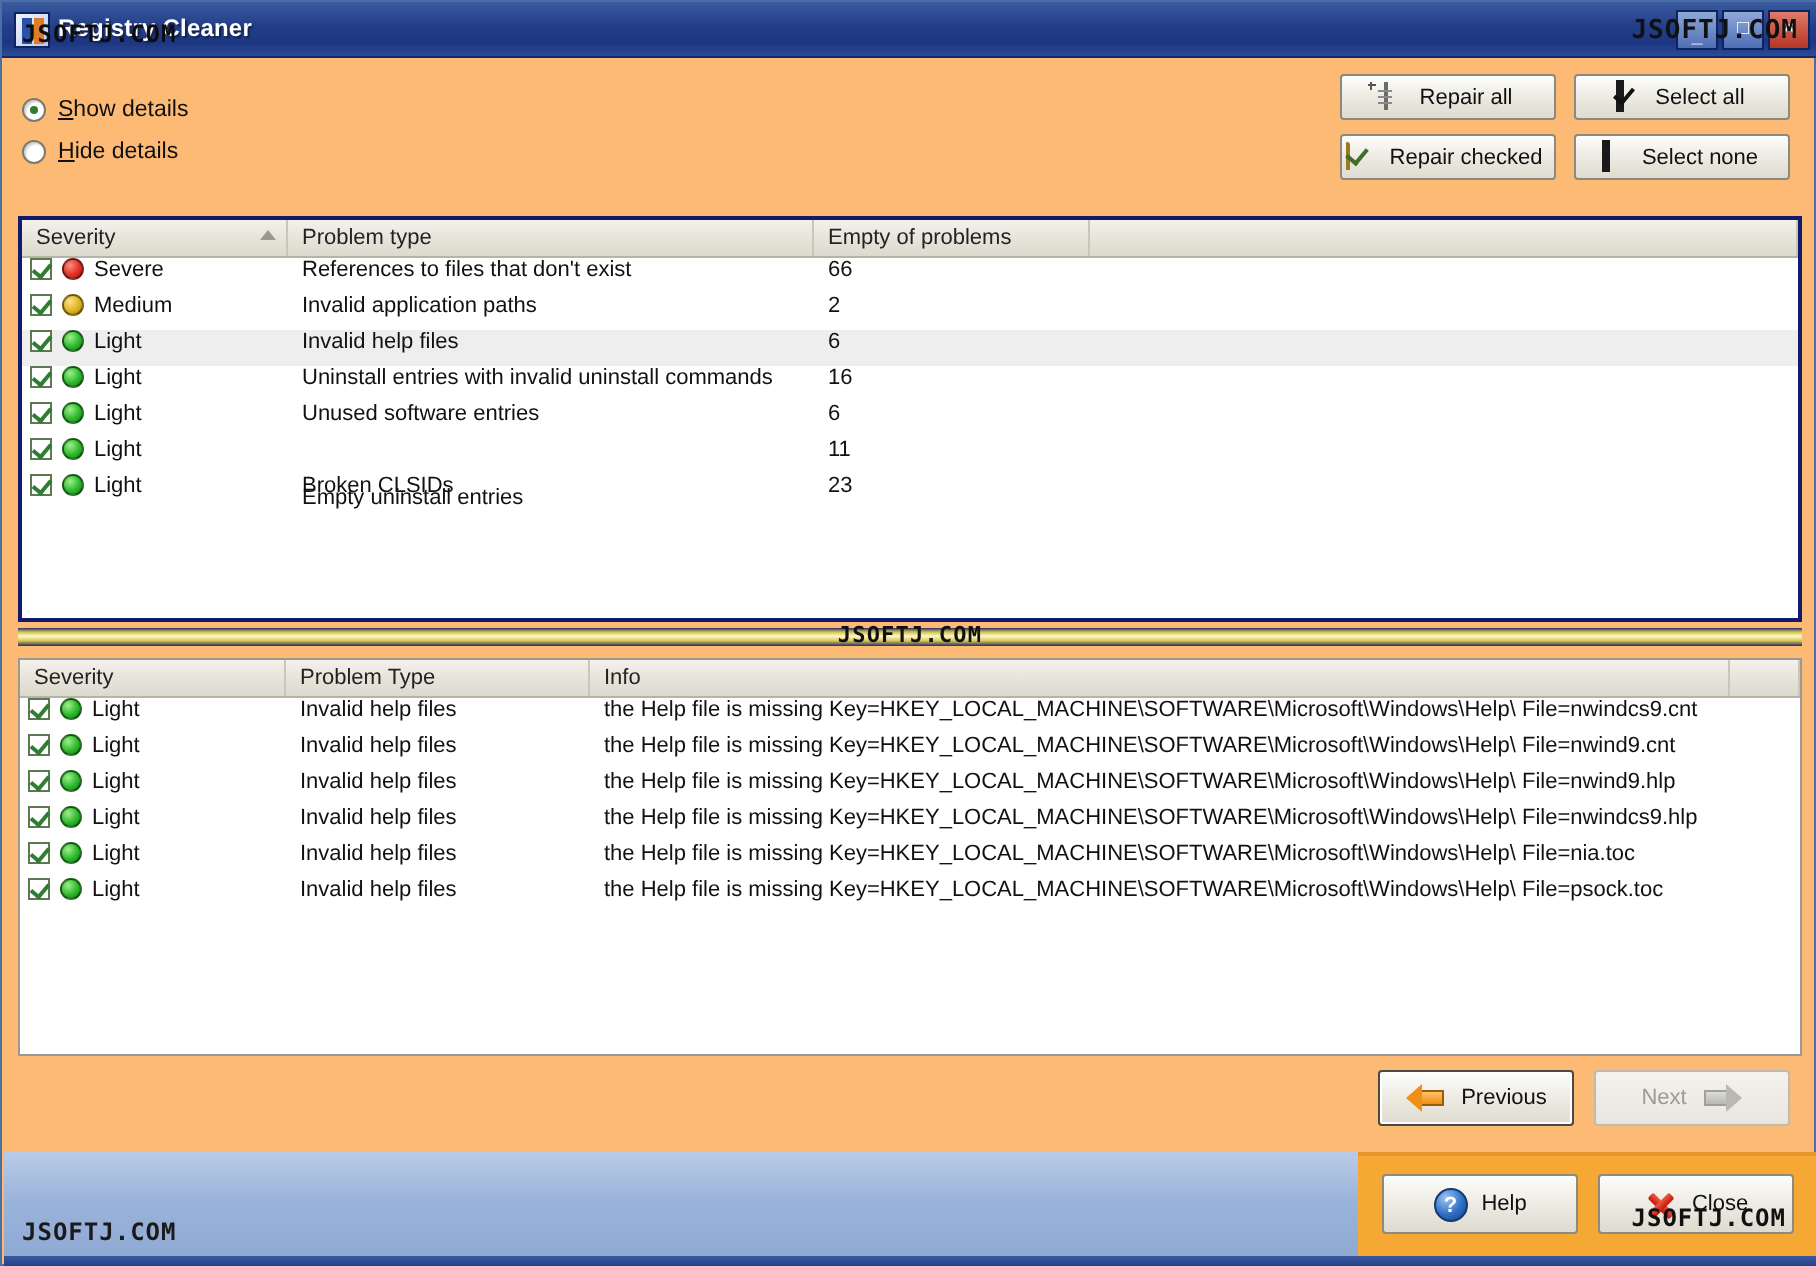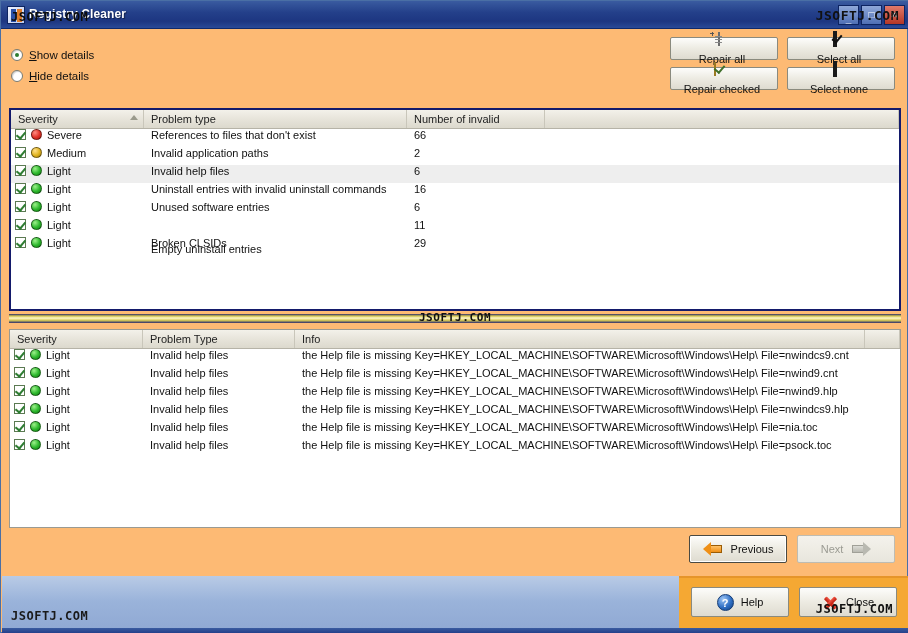--- a/index.html
+++ b/index.html
@@ -46,21 +46,21 @@
   .radio-lab u{text-decoration:underline;}
 
   
   .btn{
     border:1px solid #8a8a7e;background:linear-gradient(180deg,#fdfdfb 0%,#eceae1 52%,#dedbd0 100%);
     box-sizing:border-box;display:flex;align-items:center;justify-content:center;
     font-size:11px;color:#101010;cursor:default;border-radius:2px;
   }
   .actionbtns{position:absolute;right:12px;top:36px;
     display:grid;grid-template-columns:108px 108px;grid-auto-rows:23px;gap:7px 9px;}
-  .actionbtns .btn{gap:6px;padding-right:4px;flex-direction:column;}
+  .actionbtns .btn{gap:6px;padding-right:4px;}
   .ico{width:16px;height:14px;position:relative;flex:0 0 auto;}
 
   
   .ico-doc{background:linear-gradient(180deg,#fff 0%,#e9e9e9 100%);
     border:1px solid #6b6b6b;width:11px;height:13px;margin-left:4px;}
   .ico-doc::before{content:"";position:absolute;left:-4px;top:-1px;color:#666;
     width:4px;height:4px;background:
       linear-gradient(#555,#555) center/100% 1px no-repeat,
       linear-gradient(#555,#555) center/1px 100% no-repeat;}
   .ico-doc::after{content:"";position:absolute;left:1px;top:3px;width:7px;height:1px;
@@ -215,21 +215,21 @@
   <div class="grid-top">
     <div class="ghead">
       <div class="hc" style="width:133px">
         <span>Severity</span>
         <span class="sort"></span>
       </div>
       <div class="hc" style="width:263px">
         <span>Problem type</span>
       </div>
       <div class="hc" style="width:138px">
-        <span>Number of invalid</span>
+        <span>Empty of problems</span>
       </div>
       <div class="hc" style="flex:1"></div>
     </div>
     <div id="summary-body">
         <div class="grow">
           <div class="gc sev" style="width: 133px;">
             <span class="cb"></span>
             <span class="dot severe"></span>
             <span>Severe</span>
           </div>
@@ -281,21 +281,21 @@
           <div class="gc" style="width: 263px; margin-top: 48px;">Empty uninstall entries</div>
           <div class="gc" style="width: 138px;">11</div>
         </div>
         <div class="grow">
           <div class="gc sev" style="width: 133px;">
             <span class="cb"></span>
             <span class="dot light"></span>
             <span>Light</span>
           </div>
           <div class="gc" style="width: 263px;">Broken CLSIDs</div>
-          <div class="gc" style="width: 138px;">29</div>
+          <div class="gc" style="width: 138px;">23</div>
         </div>
       </div>
   </div>
 
   <div class="splitter"></div>
   <div class="wm-mid">JSOFTJ.COM</div>
 
   <div class="grid-bot">
     <div class="ghead">
       <div class="hc" style="width:133px">

